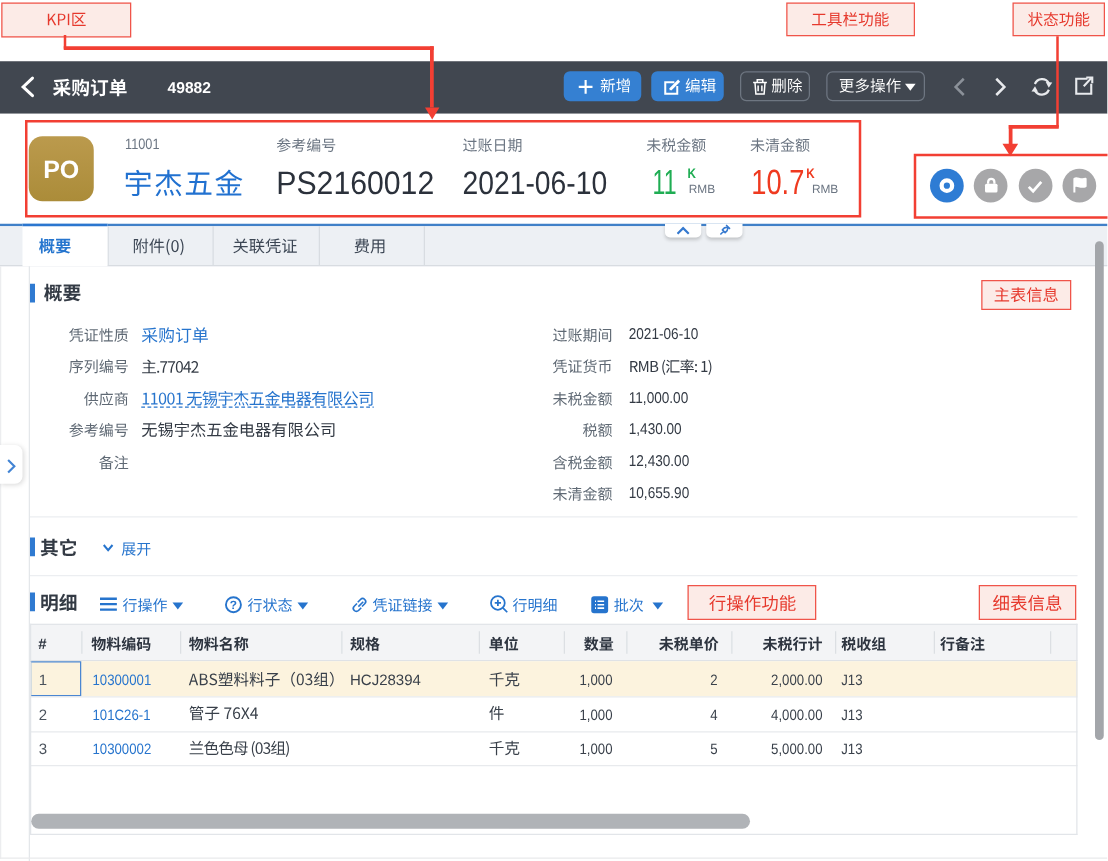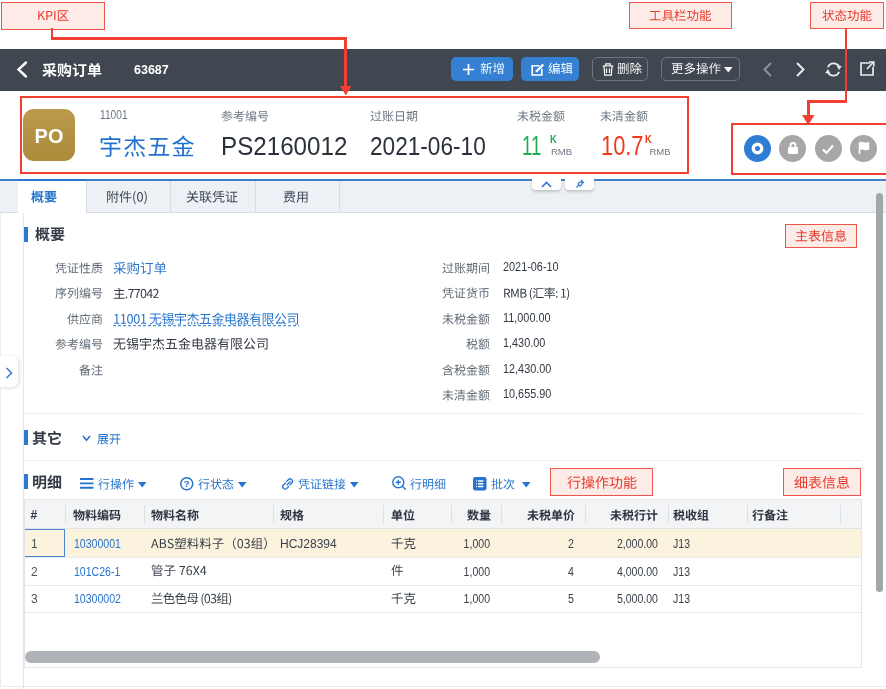--- a/index.html
+++ b/index.html
@@ -198,21 +198,21 @@
     <path d="M10 1.5 L2.5 8.5 L10 15.5" stroke="#fff" stroke-width="2.4" fill="none" stroke-linecap="round"></path>
   </svg>
 <svg style="position:absolute;left:42.0px;top:59.5px;overflow:visible;" width="60.0" height="21.0">
     <g fill="#ffffff" transform="translate(0,15.75) scale(0.015000,-0.015000)">
       <use href="#g11" x="0"></use>
       <use href="#g12" x="1000"></use>
       <use href="#g13" x="2000"></use>
       <use href="#g14" x="3000"></use>
     </g>
   </svg>
-<div style="position:absolute;left:134px;top:63px;font-size:12.5px;line-height:15px;color:#fff;font-weight:700;white-space:nowrap;">63687</div>
+<div style="position:absolute;left:134px;top:63px;font-size:12.5px;line-height:15px;color:#fff;font-weight:700;white-space:nowrap;">49882</div>
 <div style="position:absolute;left:450.7px;top:56.5px;width:62px;height:24.5px;background:#3580d2;border-radius:5px;"></div>
 <svg style="position:absolute;left:463px;top:63.5px;overflow:visible;" width="11" height="11" viewBox="0 0 11 11">
     <path d="M5.5 0 V11 M0 5.5 H11" stroke="#fff" stroke-width="1.7"></path>
   </svg>
 <svg style="position:absolute;left:479.5px;top:60.3px;overflow:visible;" width="25.0" height="17.5">
     <g fill="#ffffff" transform="translate(0,13.12) scale(0.012500,-0.012500)">
       <use href="#g15" x="0"></use>
       <use href="#g16" x="1000"></use>
     </g>
   </svg>

